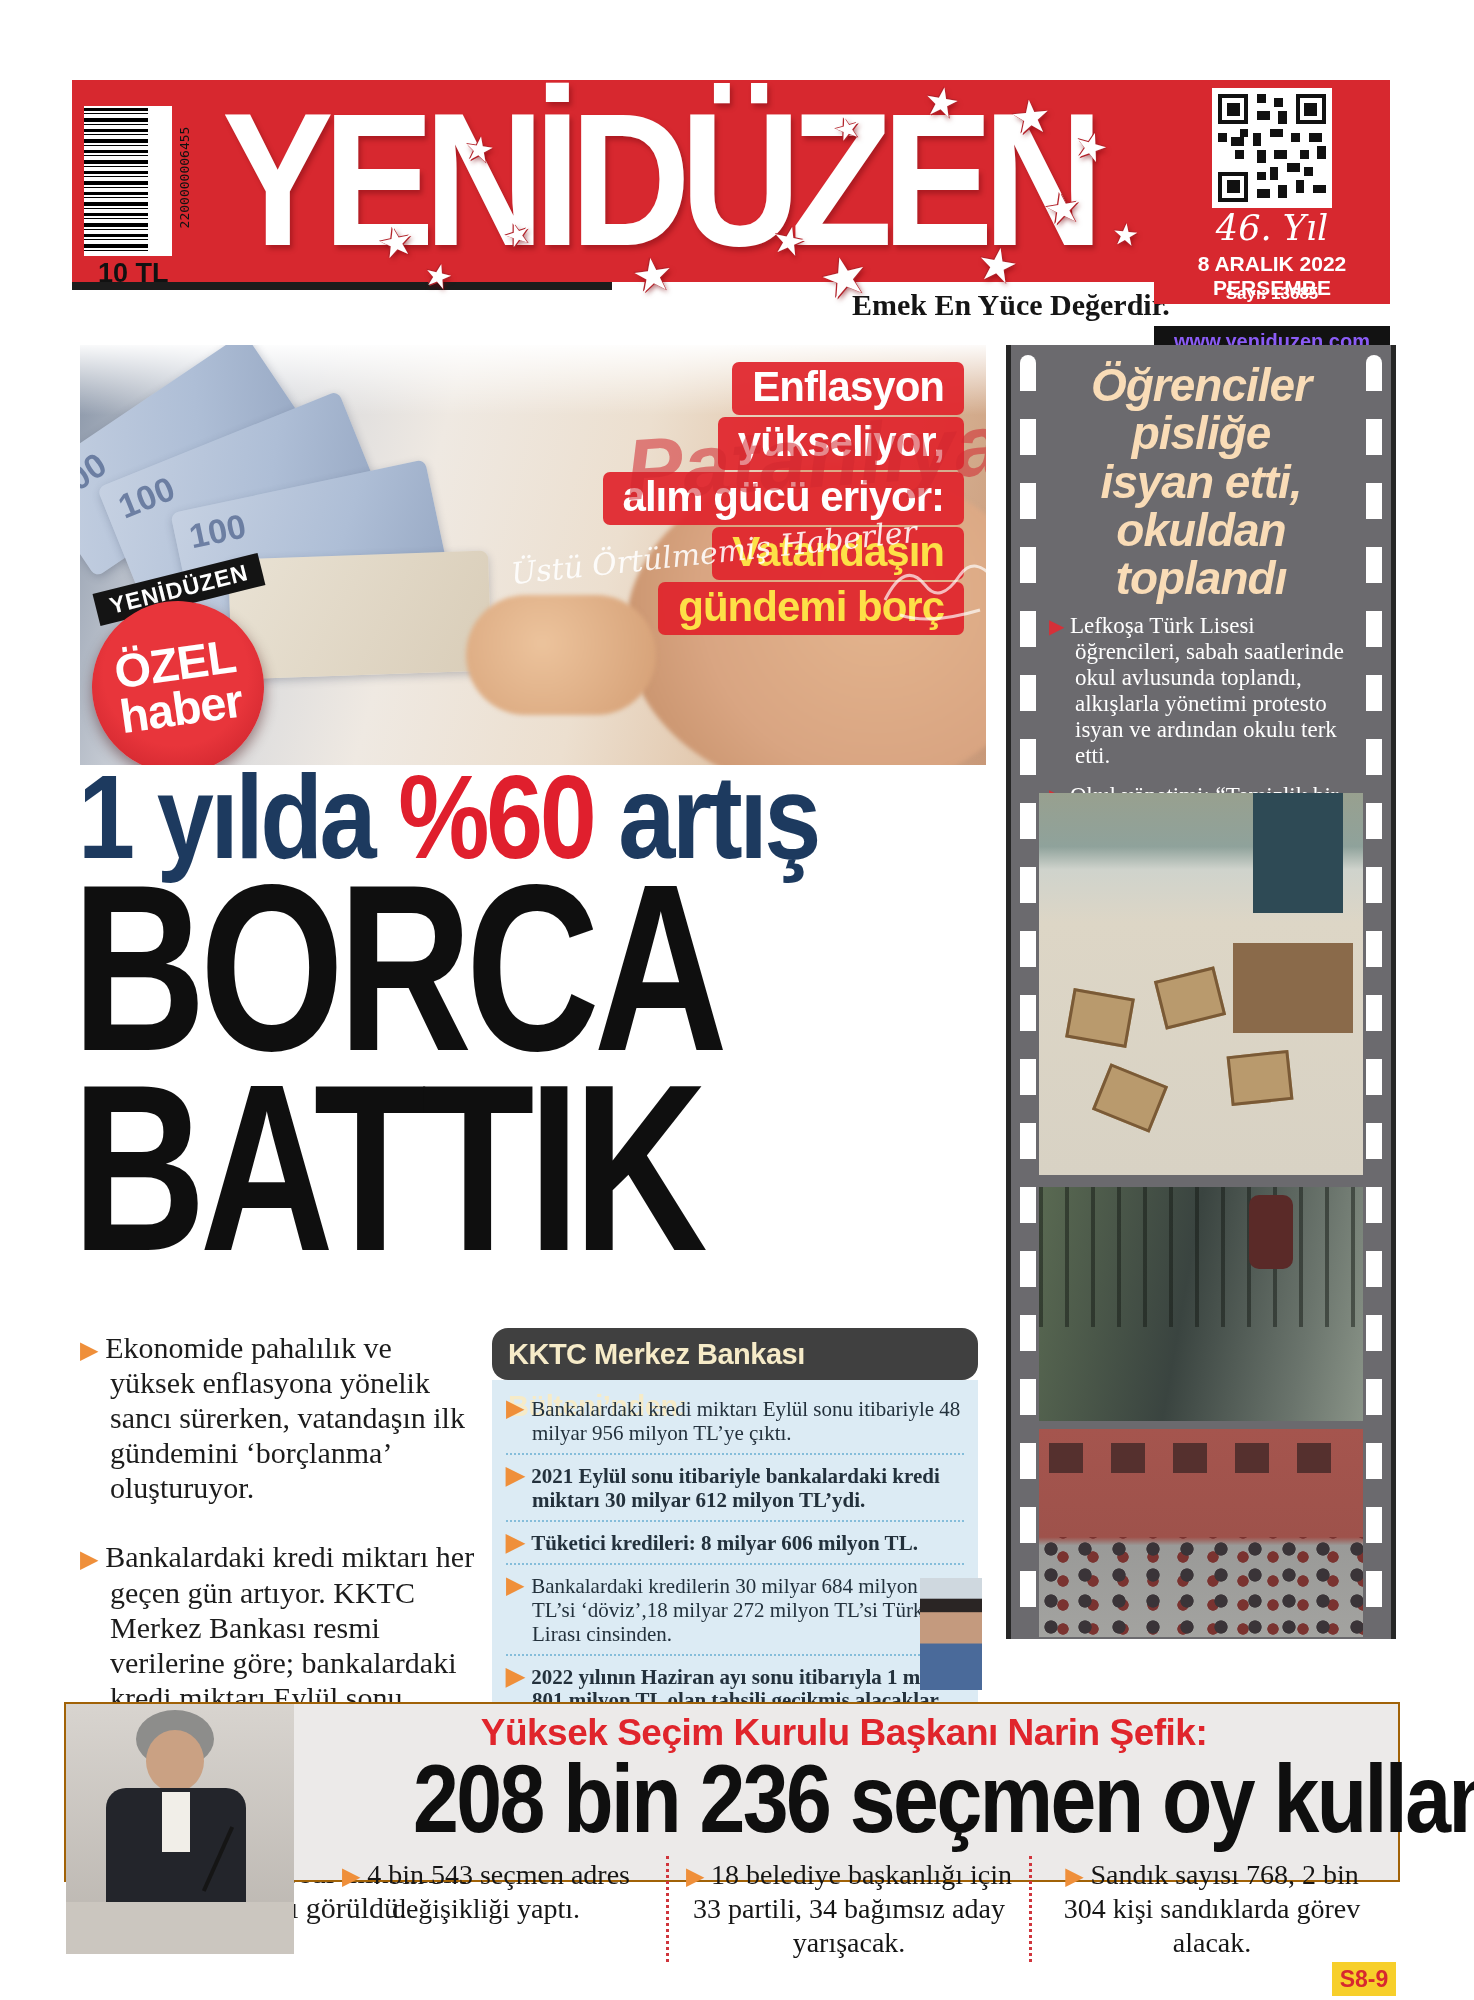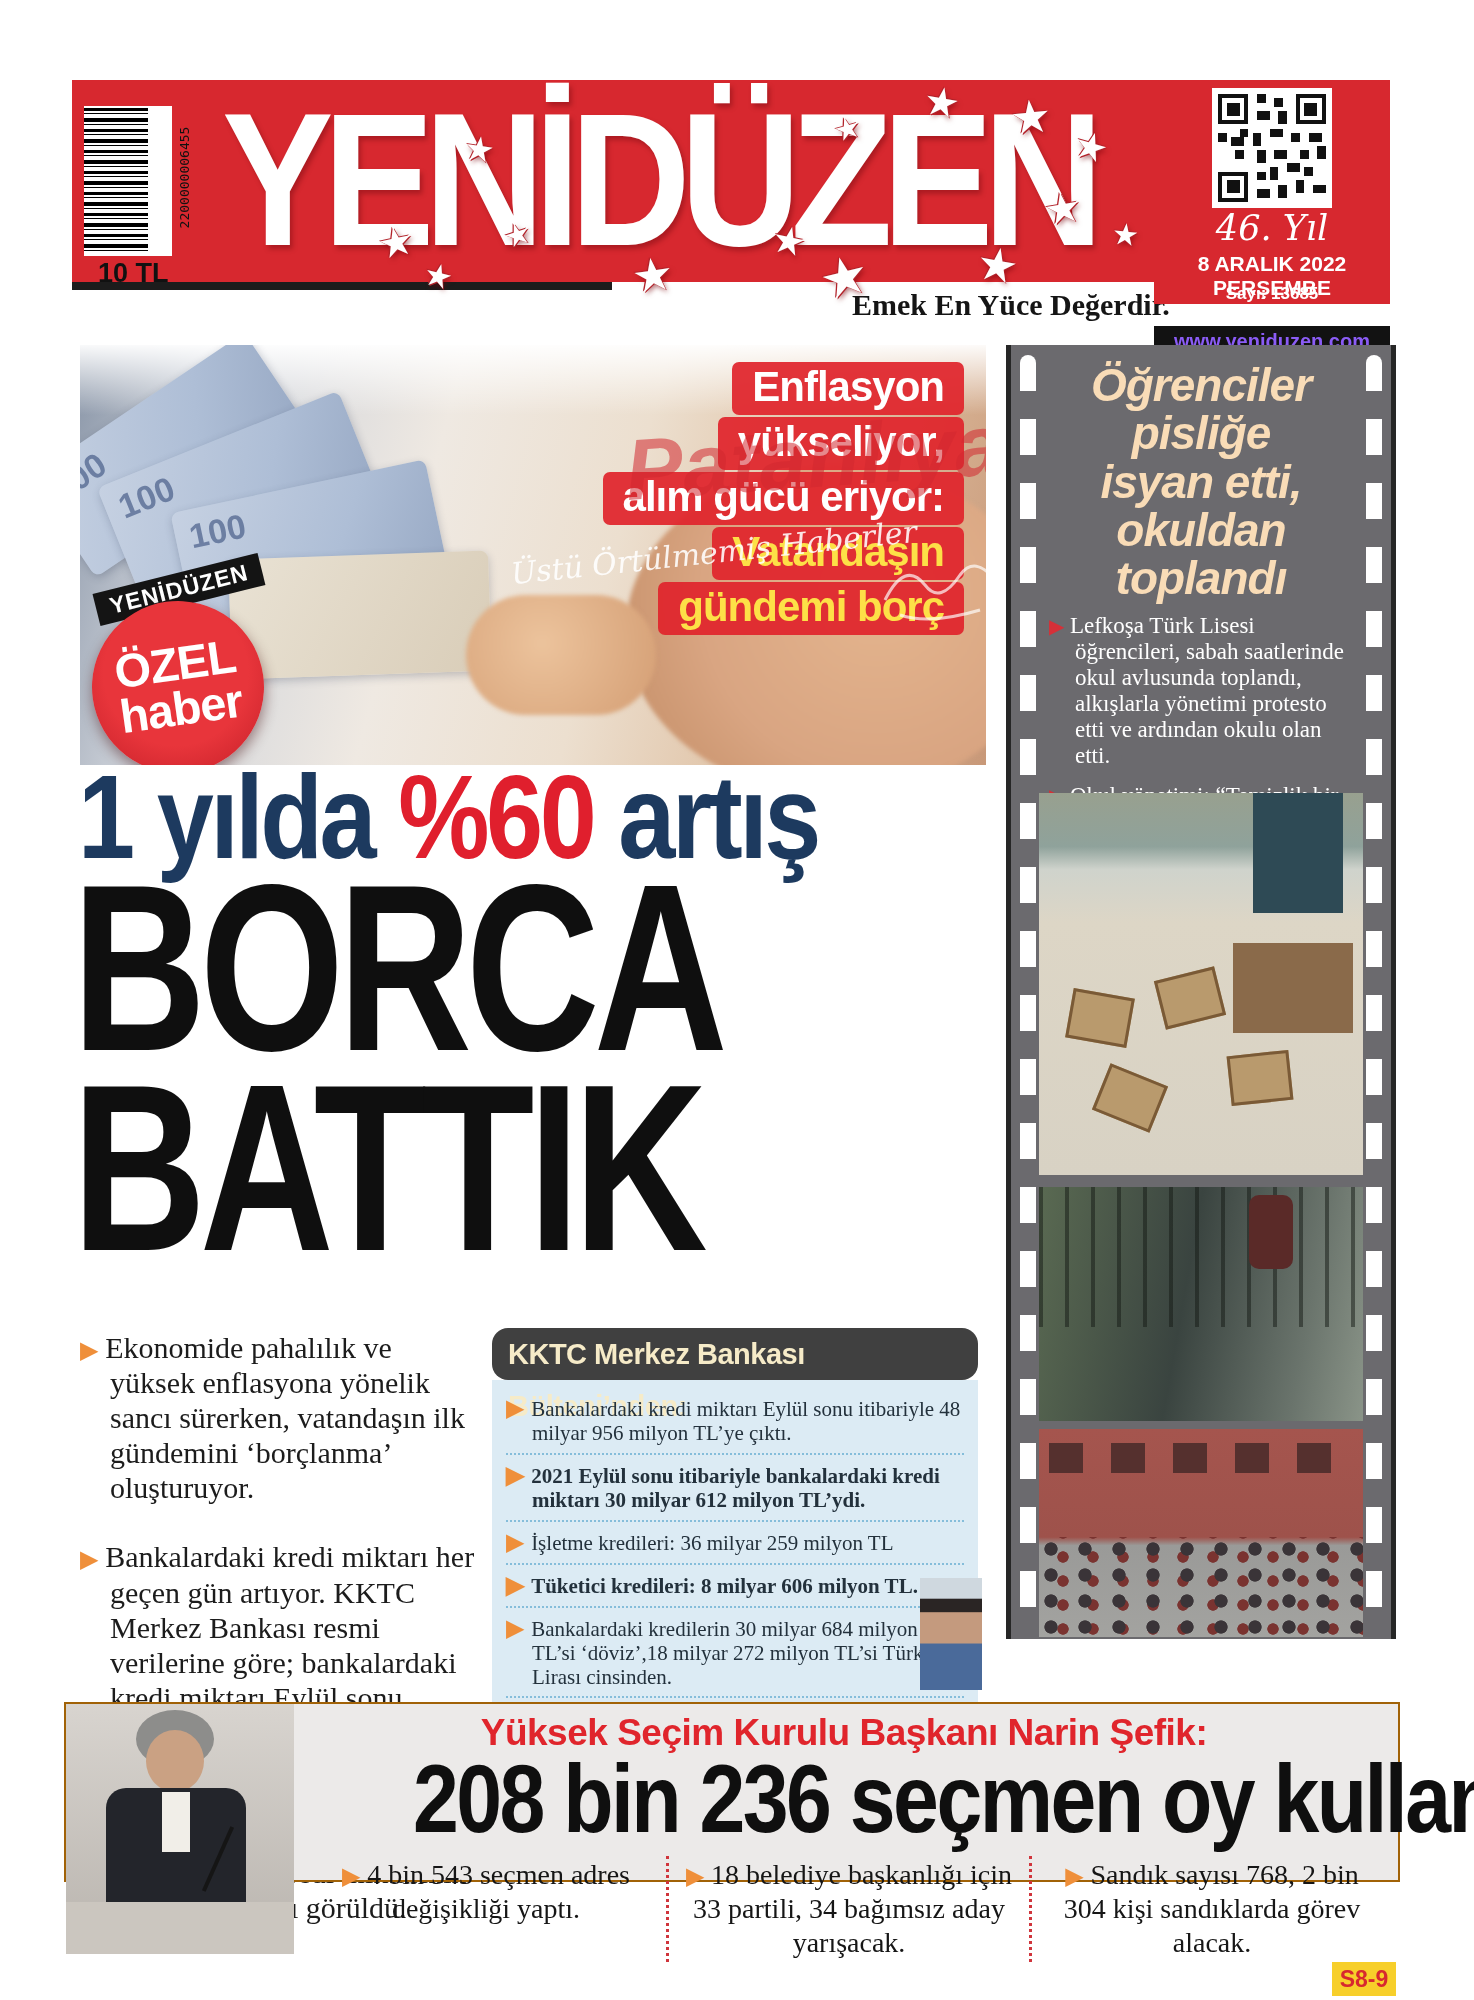--- a/index.html
+++ b/index.html
@@ -241,21 +241,20 @@
   <div class="body-left">
     <p><span class="tri">▶ </span><span>Ekonomide pahalılık ve yüksek enflasyona yönelik sancı sürerken, vatandaşın ilk gündemini ‘borçlanma’ oluşturuyor.</span></p>
     <p><span class="tri">▶ </span><span>Bankalardaki kredi miktarı her geçen gün artıyor. KKTC Merkez Bankası resmi verilerine göre; bankalardaki kredi miktarı Eylül sonu itibariyle 48 milyar 956 milyon TL’ye çıktı. Bu rakam 2021 Eylül sonunda 30 milyar 612 milyon TL’ydi. 1 yılda bankalardaki kredi miktarının yüzde 60 arttığı görüldü.</span></p>
   </div>
 
   <div class="infobox">
     <div class="infobox-head">KKTC Merkez Bankası Bülteni’nden:</div>
     <div class="infobox-body">
       <div class="ib-item"><span class="tri">▶ </span><span>Bankalardaki kredi miktarı Eylül sonu itibariyle 48 milyar 956 milyon TL’ye çıktı.</span></div>
       <div class="ib-item bold"><span class="tri">▶ </span><span>2021 Eylül sonu itibariyle bankalardaki kredi miktarı 30 milyar 612 milyon TL’ydi.</span></div>
-      <div class="ib-item"><span class="tri">▶ </span><span>İşletme kredileri: 36 milyar 259 milyon TL</span></div>
       <div class="ib-item bold"><span class="tri">▶ </span><span>Tüketici kredileri: 8 milyar 606 milyon TL.</span></div>
       <div class="ib-item"><span class="tri">▶ </span><span>Bankalardaki kredilerin 30 milyar 684 milyon TL’si ‘döviz’,18 milyar 272 milyon TL’si Türk Lirası cinsinden.</span></div>
       <div class="ib-item bold"><span class="tri">▶ </span><span>2022 yılının Haziran ayı sonu itibarıyla 1 milyar 801 milyon TL olan tahsili gecikmiş alacaklar, Eylül sonu itibariyle yüzde 6.12 artarak, 1 milyar 911 milyon TL’ye çıktı.</span></div>
     </div>
   </div>
 
   <div class="ayse-photo"></div>
 
   <div class="filmstrip">
     <div class="sprockets left"></div>
@@ -263,21 +262,21 @@
 
     <div class="fs-head">
       <span>Öğrenciler</span>
       <span>pisliğe</span>
       <span>isyan etti,</span>
       <span>okuldan</span>
       <span>toplandı</span>
     </div>
 
     <div class="fs-bullets">
-      <p><span class="fs-tri">▶ </span><span>Lefkoşa Türk Lisesi öğrencileri, sabah saatlerinde okul avlusunda toplandı, alkışlarla yönetimi protesto etti ve ardından okulu olan etti.</span></p>
+      <p><span class="fs-tri">▶ </span><span>Lefkoşa Türk Lisesi öğrencileri, sabah saatlerinde okul avlusunda toplandı, alkışlarla yönetimi protesto isyan ve ardından okulu terk etti.</span></p>
       <p><span class="fs-tri">▶ </span><span>Okul yönetimi: “Temizlik bir süredir öğrenci ve öğretmenler tarafından yapılıyor” </span><span class="fs-pageref">S 16-17</span></p>
     </div>
 
     <div class="fs-photo ph-class">
       <div class="curtain"></div>
       <div class="deskbig"></div>
       <div class="chair" style="left:30px;top:200px;transform:rotate(10deg);"></div>
       <div class="chair" style="left:120px;top:180px;transform:rotate(-14deg);"></div>
       <div class="chair" style="left:60px;top:280px;transform:rotate(22deg);"></div>
       <div class="chair" style="left:190px;top:260px;transform:rotate(-6deg);"></div>

